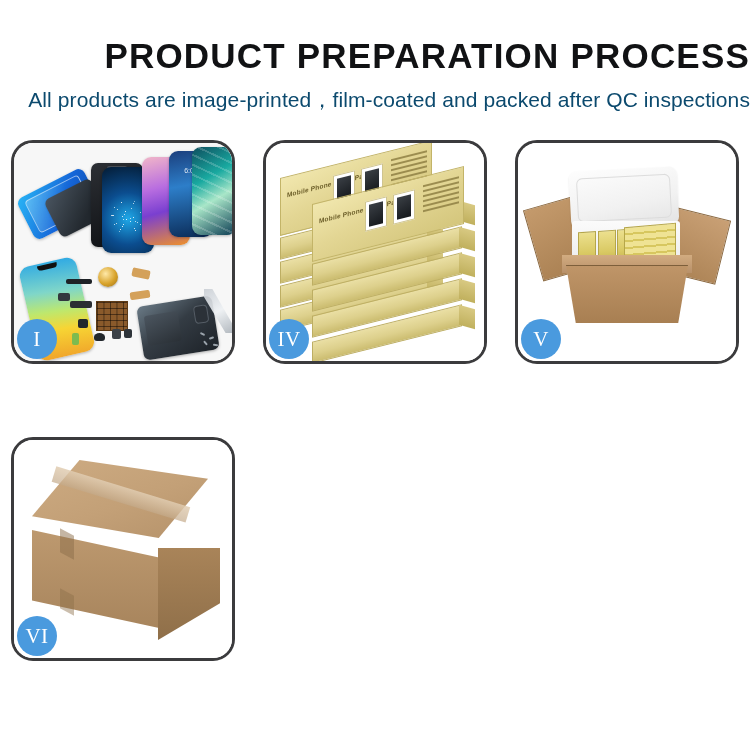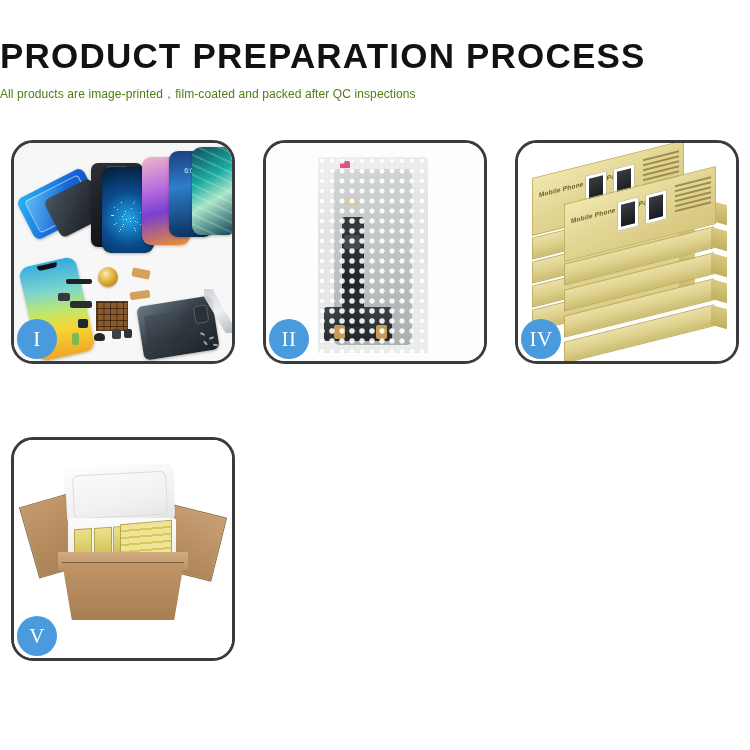--- a/index.html
+++ b/index.html
@@ -5,28 +5,28 @@
   * { box-sizing: border-box; margin: 0; padding: 0; }
   html, body {
     width: 750px; height: 750px;
     background: #ffffff;
     font-family: "Liberation Sans", sans-serif;
     overflow: hidden;
   }
   .page { position: relative; width: 750px; height: 750px; background: #fff; }
 
   
-  .header { position: absolute; left: 0; top: 0; width: 750px; text-align: left; }
+  .header { position: absolute; left: 0; top: 0; width: 750px; text-align: right; }
   .title {
     font-size: 35px; font-weight: 700; letter-spacing: 1.2px;
     color: #111214; line-height: 1; padding-top: 38px;
     font-family: "Liberation Sans", sans-serif;
   }
   .subtitle {
-    font-size: 12px; font-weight: 400; color: #4d7c0f;
+    font-size: 21px; font-weight: 400; color: #0c4a6e;
     letter-spacing: 0.1px; padding-top: 13px;
     font-family: "Liberation Sans", sans-serif;
   }
 
   
   .grid {
     position: absolute; left: 11px; top: 140px;
     width: 728px; height: 545px;
     display: grid;
     grid-template-columns: repeat(3, 224px);
@@ -505,34 +505,20 @@
         <div class="screws">
           <i style="left:0;top:0;transform:rotate(28deg)"></i>
           <i style="left:9px;top:4px;transform:rotate(-18deg)"></i>
           <i style="left:3px;top:9px;transform:rotate(50deg)"></i>
           <i style="left:13px;top:11px;transform:rotate(8deg)"></i>
         </div>
       </div>
       <div class="badge">I</div>
     </div>
 
-    <div class="panel">
-      <div class="panel-clip p2">
-        <div class="bubblebag">
-          <div class="lcdinbag"></div>
-          <div class="lcdflex"></div>
-          <div class="lcdbottom"></div>
-          <div class="conn c1"></div>
-          <div class="conn c2"></div>
-          <div class="pinktab"></div>
-          <div class="whitetab"></div>
-        </div>
-      </div>
-      <div class="badge">II</div>
-    </div>
 
 
     <div class="panel">
       <div class="panel-clip p4">
         <div class="stackwrap">
           <div class="sbox sbA5">
               <span class="side"></span>
             </div>
           <div class="sbox sbA4">
               <span class="side"></span>
@@ -614,15 +600,29 @@
             <i></i>
             <i></i>
         </div>
         <div class="yellowstack2"></div>
         <div class="cartontop"></div>
         <div class="cartonfront"></div>
       </div>
       <div class="badge">V</div>
     </div>
 
+    <div class="panel">
+      <div class="panel-clip p6">
+        <div class="bigbox">
+          <div class="bb-shine"></div>
+          <div class="bb-top"></div>
+          <div class="bb-tape"></div>
+          <div class="bb-left"></div>
+          <div class="bb-right"></div>
+          <div class="bb-seam"></div>
+          <div class="bb-seam2"></div>
+        </div>
+      </div>
+      <div class="badge">VI</div>
+    </div>
 
   </div>
 </div>
 
 </body></html>

